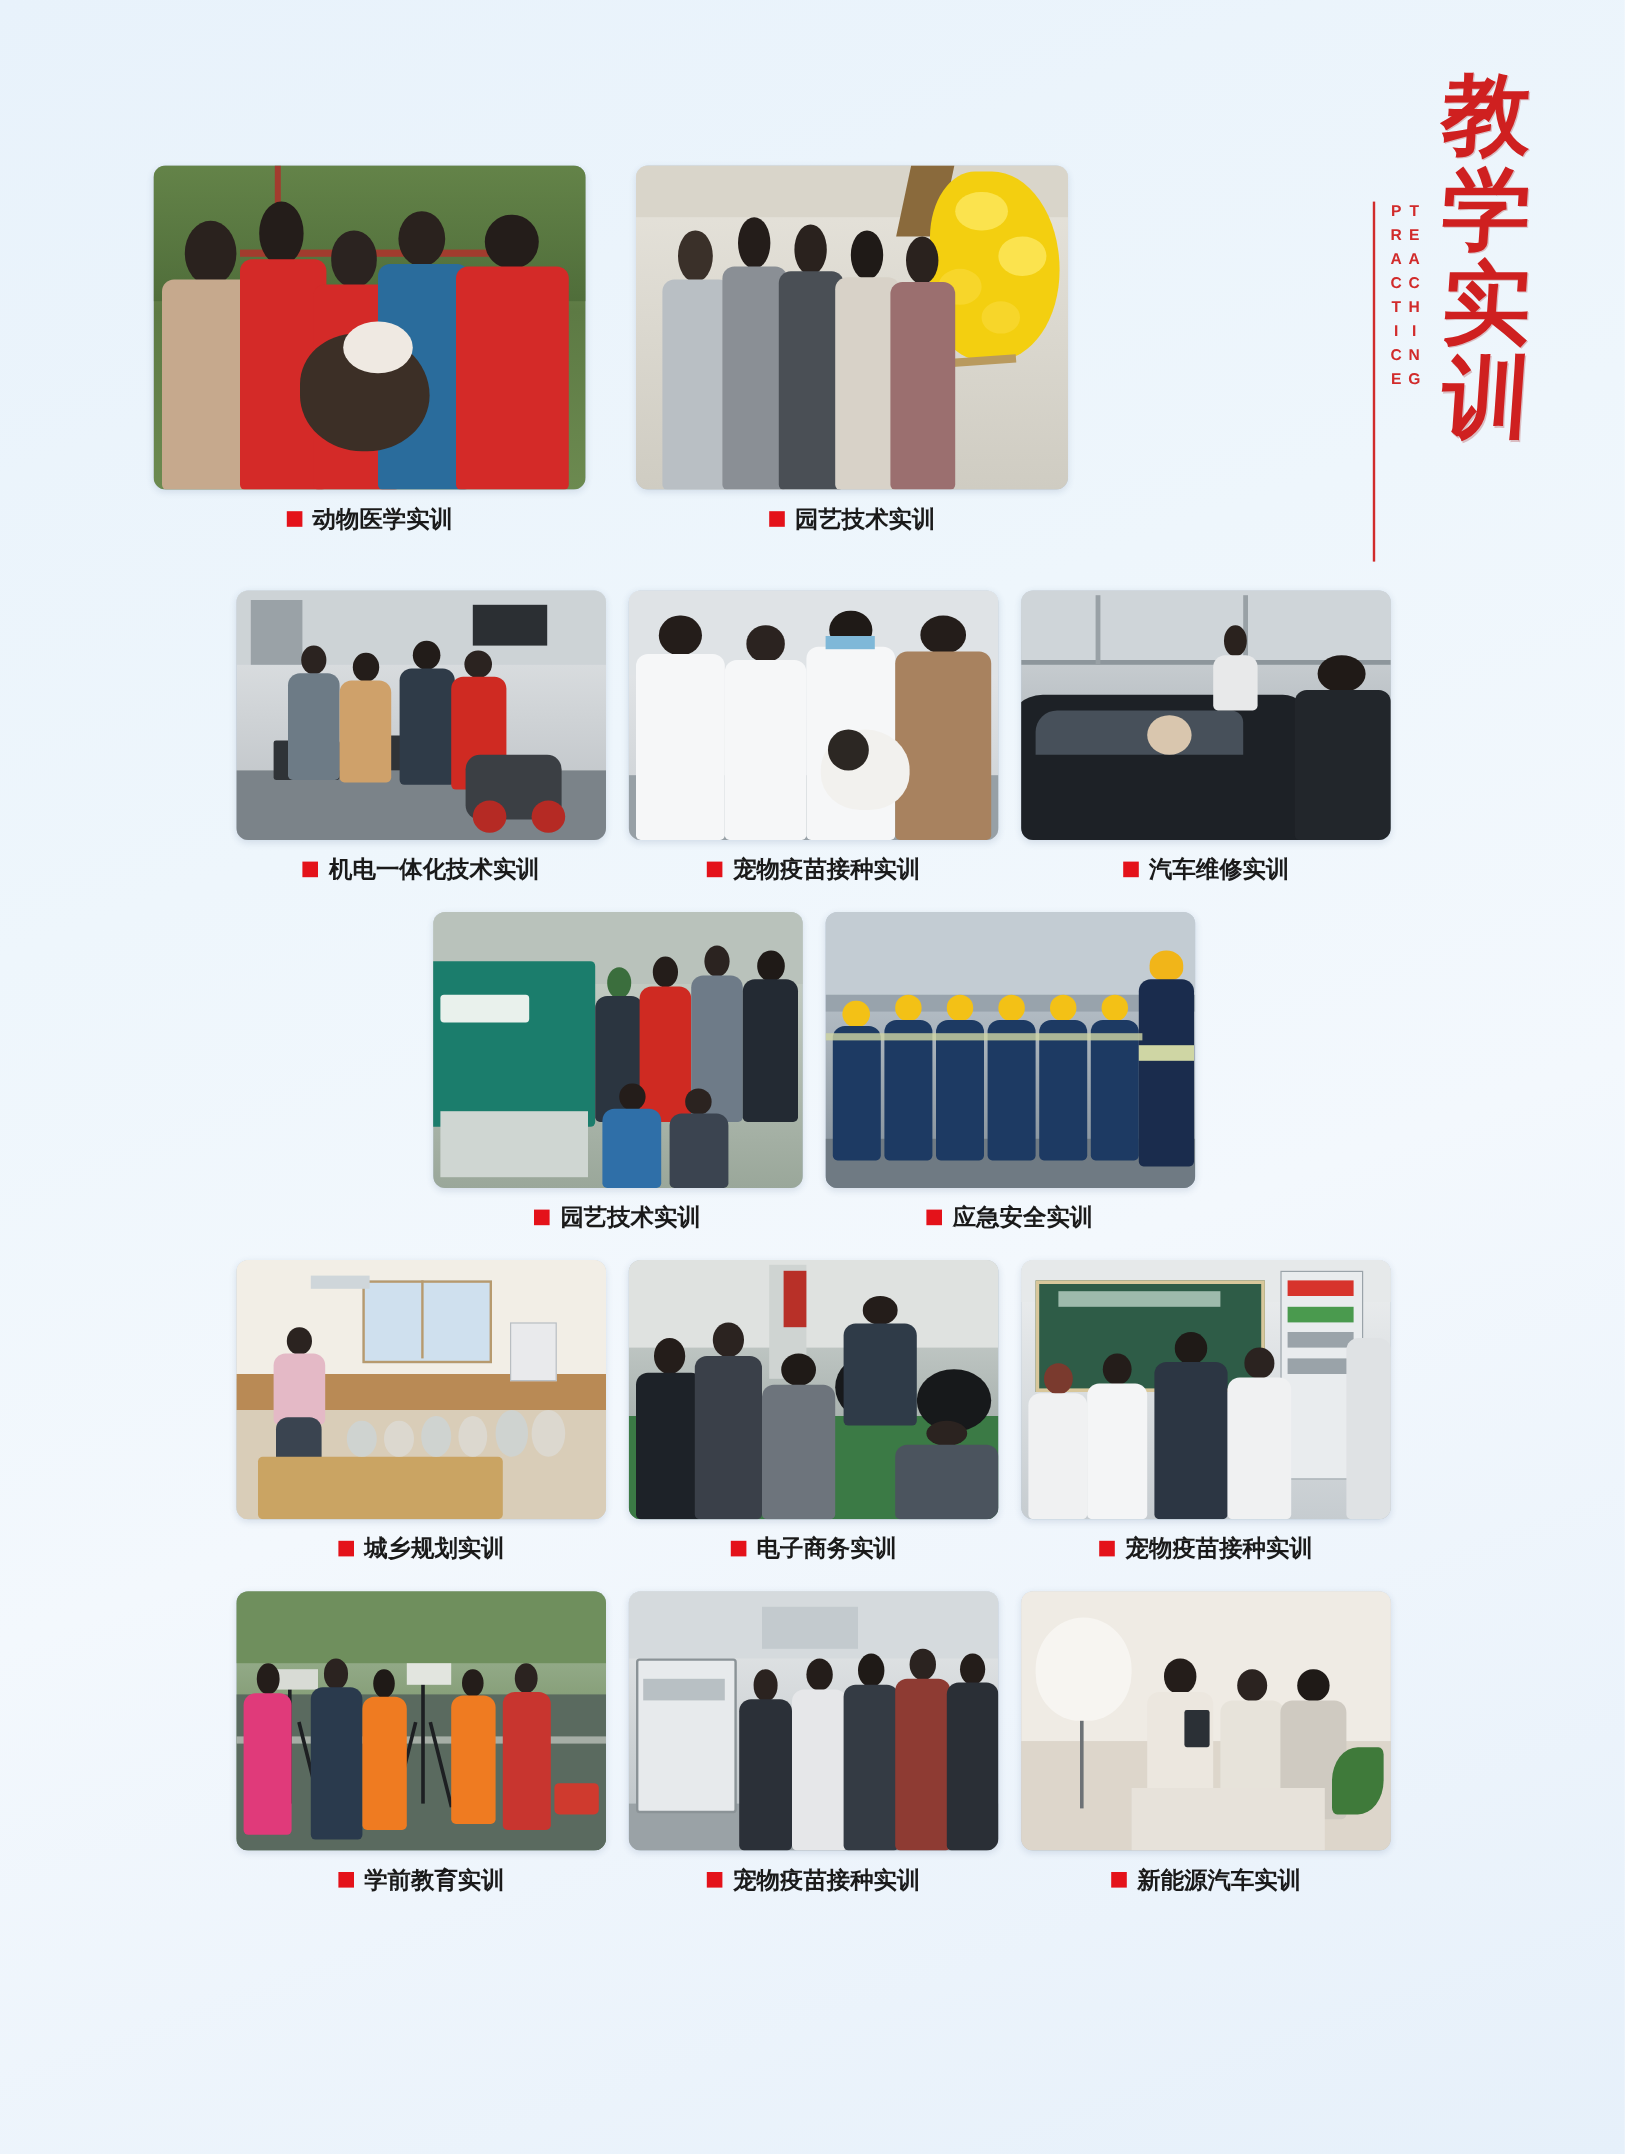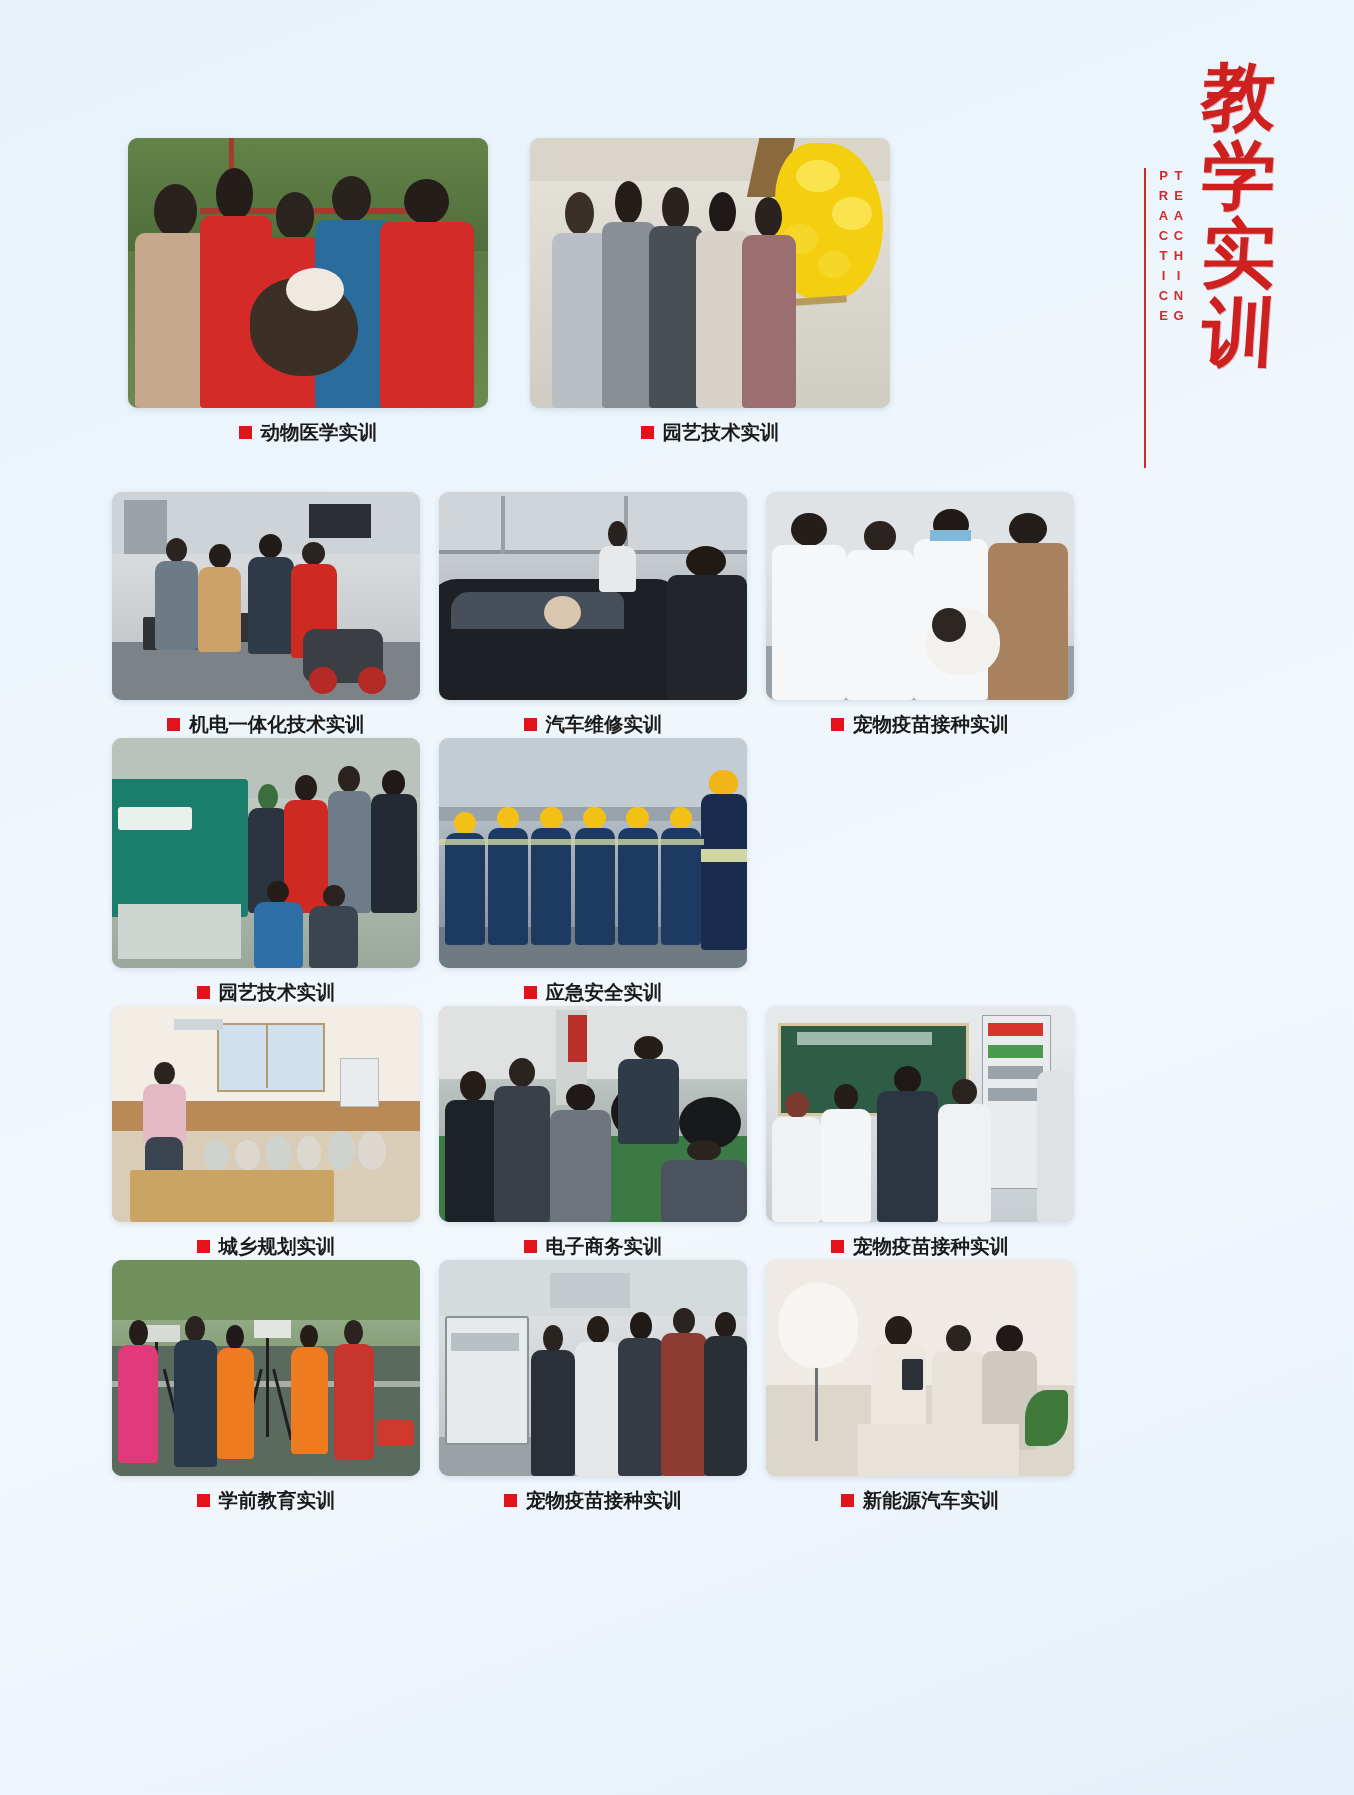--- a/index.html
+++ b/index.html
@@ -111,25 +111,27 @@
     left: 128px;
     display: flex;
     gap: 42px;
   }
   .cellA { width: 360px; }
   .cellA .ph { width: 360px; height: 270px; }
 
   
   .grid {
     position: absolute;
-    left: 112px;
+    left: 128px;
     top: 492px;
     width: 1100px;
     display: flex;
     flex-direction: column;
+    gap: 22px;
+    align-items: center;
   }
   .grow { display: flex; gap: 19px; }
   .cellB { width: 308px; }
   .cellB .ph { width: 308px; height: 208px; }
   .grow.tall .cellB .ph { height: 230px; }
   .grow.tall2 .cellB .ph { height: 216px; }
 
   .blob { position: absolute; border-radius: 50%; }
   .bar  { position: absolute; }
 
@@ -329,20 +331,51 @@
           <div class="blob" style="left:64%;top:84%;width:9%;height:13%;background:#b52a24"></div>
           <div class="blob" style="left:80%;top:84%;width:9%;height:13%;background:#b52a24"></div>
         </div>
         <div class="cap">
           <i class="sq"></i>
           <span>机电一体化技术实训</span>
         </div>
       </div>
 
       <div class="cellB">
+        <div class="ph p4">
+          <div class="layer bg"></div>
+          <div class="bar" style="left:0;top:0;width:100%;height:34%;background:#dfe3e6"></div>
+          <div class="bar" style="left:0;top:74%;width:100%;height:26%;background:#97a0a6"></div>
+          <div class="person" style="left:2%;top:10%;width:24%;height:90%">
+            <div class="h" style="left:26%;top:0;width:48%;height:18%;background:#241d1a"></div>
+            <div class="b coat" style="left:0;top:17%;width:100%;height:83%"></div>
+          </div>
+          <div class="person" style="left:26%;top:14%;width:22%;height:86%">
+            <div class="h" style="left:26%;top:0;width:48%;height:17%;background:#2b2320"></div>
+            <div class="b coat" style="left:0;top:16%;width:100%;height:84%"></div>
+          </div>
+          <div class="person" style="left:48%;top:8%;width:24%;height:92%">
+            <div class="h" style="left:26%;top:0;width:48%;height:17%;background:#1f1a17"></div>
+            <div class="b coat" style="left:0;top:16%;width:100%;height:84%"></div>
+            <div class="bar" style="left:22%;top:11%;width:56%;height:6%;background:#7fb8d8"></div>
+          </div>
+          <div class="person" style="left:72%;top:10%;width:26%;height:90%">
+            <div class="h" style="left:26%;top:0;width:48%;height:17%;background:#241d1a"></div>
+            <div class="b" style="left:0;top:16%;width:100%;height:84%;background:#a8825f"></div>
+          </div>
+          <div class="blob" style="left:52%;top:56%;width:24%;height:32%;background:#f2f1ee;border-radius:50% 50% 45% 45%"></div>
+          <div class="blob" style="left:54%;top:56%;width:11%;height:16%;background:#2c2723"></div>
+        </div>
+        <div class="cap">
+          <i class="sq"></i>
+          <span>宠物疫苗接种实训</span>
+        </div>
+      </div>
+
+      <div class="cellB">
         <div class="ph p5">
           <div class="layer bg"></div>
           <div class="bar" style="left:0;top:0;width:100%;height:30%;background:#cfd5d9"></div>
           <div class="bar" style="left:0;top:28%;width:100%;height:4px;background:#8d969c"></div>
           <div class="bar" style="left:20%;top:2%;width:4px;height:28%;background:#99a1a6"></div>
           <div class="bar" style="left:60%;top:2%;width:4px;height:28%;background:#99a1a6"></div>
           <div class="bar car" style="left:-4%;top:42%;width:82%;height:58%"></div>
           <div class="bar" style="left:4%;top:48%;width:56%;height:18%;background:#47505a;border-radius:18px 10px 0 0"></div>
           <div class="blob" style="left:34%;top:50%;width:12%;height:16%;background:#d9c6ae"></div>
           <div class="person" style="left:74%;top:26%;width:26%;height:74%">
@@ -350,51 +383,20 @@
             <div class="b" style="left:0;top:19%;width:100%;height:81%;background:#22262b"></div>
           </div>
           <div class="person" style="left:52%;top:14%;width:12%;height:34%">
             <div class="h" style="left:24%;top:0;width:52%;height:36%;background:#2a221e"></div>
             <div class="b" style="left:0;top:35%;width:100%;height:65%;background:#e8e9ea"></div>
           </div>
         </div>
         <div class="cap">
           <i class="sq"></i>
           <span>汽车维修实训</span>
-        </div>
-      </div>
-
-      <div class="cellB">
-        <div class="ph p4">
-          <div class="layer bg"></div>
-          <div class="bar" style="left:0;top:0;width:100%;height:34%;background:#dfe3e6"></div>
-          <div class="bar" style="left:0;top:74%;width:100%;height:26%;background:#97a0a6"></div>
-          <div class="person" style="left:2%;top:10%;width:24%;height:90%">
-            <div class="h" style="left:26%;top:0;width:48%;height:18%;background:#241d1a"></div>
-            <div class="b coat" style="left:0;top:17%;width:100%;height:83%"></div>
-          </div>
-          <div class="person" style="left:26%;top:14%;width:22%;height:86%">
-            <div class="h" style="left:26%;top:0;width:48%;height:17%;background:#2b2320"></div>
-            <div class="b coat" style="left:0;top:16%;width:100%;height:84%"></div>
-          </div>
-          <div class="person" style="left:48%;top:8%;width:24%;height:92%">
-            <div class="h" style="left:26%;top:0;width:48%;height:17%;background:#1f1a17"></div>
-            <div class="b coat" style="left:0;top:16%;width:100%;height:84%"></div>
-            <div class="bar" style="left:22%;top:11%;width:56%;height:6%;background:#7fb8d8"></div>
-          </div>
-          <div class="person" style="left:72%;top:10%;width:26%;height:90%">
-            <div class="h" style="left:26%;top:0;width:48%;height:17%;background:#241d1a"></div>
-            <div class="b" style="left:0;top:16%;width:100%;height:84%;background:#a8825f"></div>
-          </div>
-          <div class="blob" style="left:52%;top:56%;width:24%;height:32%;background:#f2f1ee;border-radius:50% 50% 45% 45%"></div>
-          <div class="blob" style="left:54%;top:56%;width:11%;height:16%;background:#2c2723"></div>
-        </div>
-        <div class="cap">
-          <i class="sq"></i>
-          <span>宠物疫苗接种实训</span>
         </div>
       </div>
     </div>
 
     <div class="grow tall">
 
       <div class="cellB">
         <div class="ph p6">
           <div class="layer bg"></div>
           <div class="bar" style="left:0;top:0;width:100%;height:26%;background:#b9c2bb"></div>

